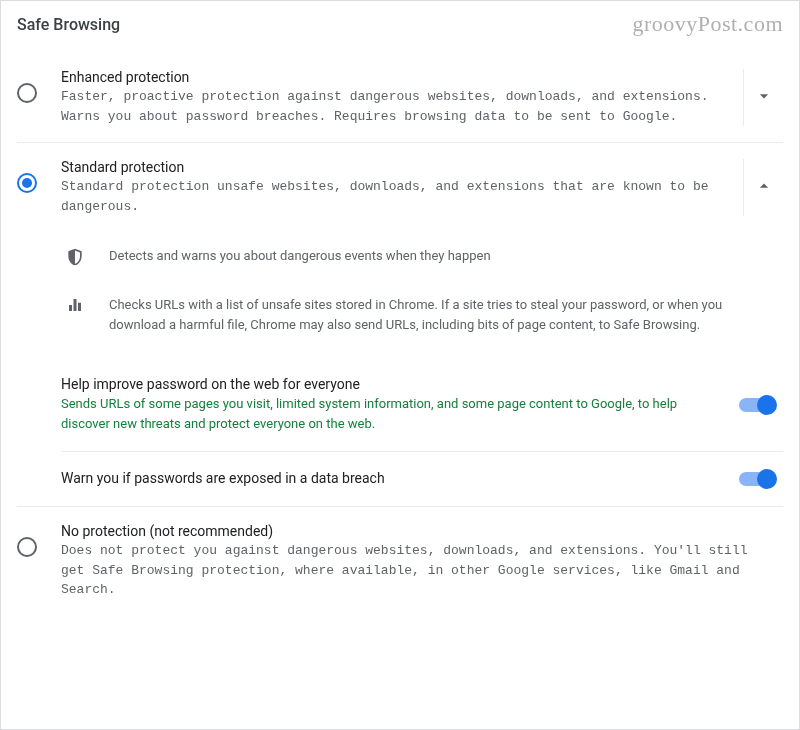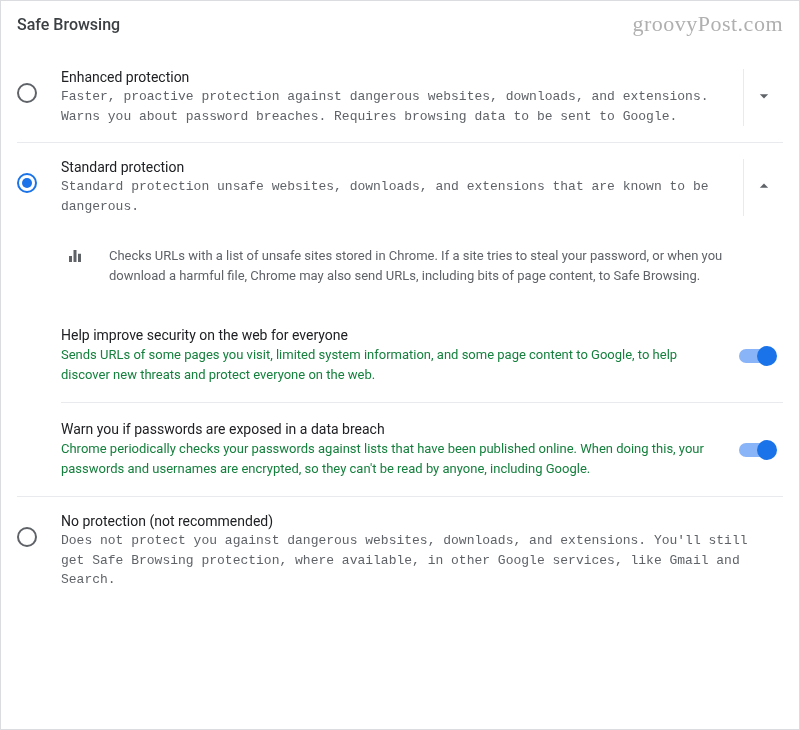--- a/index.html
+++ b/index.html
@@ -206,44 +206,51 @@
         <svg width="20" height="20" viewBox="0 0 24 24">
             <path d="M7 14l5-5 5 5z"></path>
           </svg>
       </span>
     </div>
   </div>
 
   <div class="detail">
     <div class="detail-row">
       <div class="detail-icon">
+        <svg width="20" height="20" viewBox="0 0 24 24" fill="#5f6368">
+            <path d="M12 2L4 5v6c0 5.1 3.4 9.8 8 11 4.6-1.2 8-5.9 8-11V5l-8-3zm0 2.2l6 2.3V11c0 4.1-2.6 8-6 9.1V4.2z"></path>
+          </svg>
+      </div>
+      <div class="detail-text">Detects and warns you about dangerous events when they happen</div>
+    </div>
+    <div class="detail-row">
+      <div class="detail-icon">
         <svg width="18" height="18" viewBox="0 0 24 24" fill="#5f6368">
             <rect x="4" y="12" width="4" height="8"></rect>
             <rect x="10" y="4" width="4" height="16"></rect>
             <rect x="16" y="9" width="4" height="11"></rect>
           </svg>
       </div>
       <div class="detail-text">Checks URLs with a list of unsafe sites stored in Chrome. If a site tries to steal your password, or when you download a harmful file, Chrome may also send URLs, including bits of page content, to Safe Browsing.</div>
     </div>
 
     <div style="height:10px"></div>
 
     <div class="sub-option">
       <div class="sub-body">
-        <div class="sub-title">Help improve security on the web for everyone</div>
+        <div class="sub-title">Help improve password on the web for everyone</div>
         <div class="sub-desc">Sends URLs of some pages you visit, limited system information, and some page content to Google, to help discover new threats and protect everyone on the web.</div>
       </div>
       <div class="toggle"></div>
     </div>
     <div class="sub-divider"></div>
 
     <div class="sub-option">
       <div class="sub-body">
         <div class="sub-title">Warn you if passwords are exposed in a data breach</div>
-        <div class="sub-desc">Chrome periodically checks your passwords against lists that have been published online. When doing this, your passwords and usernames are encrypted, so they can't be read by anyone, including Google.</div>
       </div>
       <div class="toggle"></div>
     </div>
   </div>
 
   <div class="divider"></div>
 
   <div class="option">
     <div class="radio-col">
       <span class="radio"></span>

